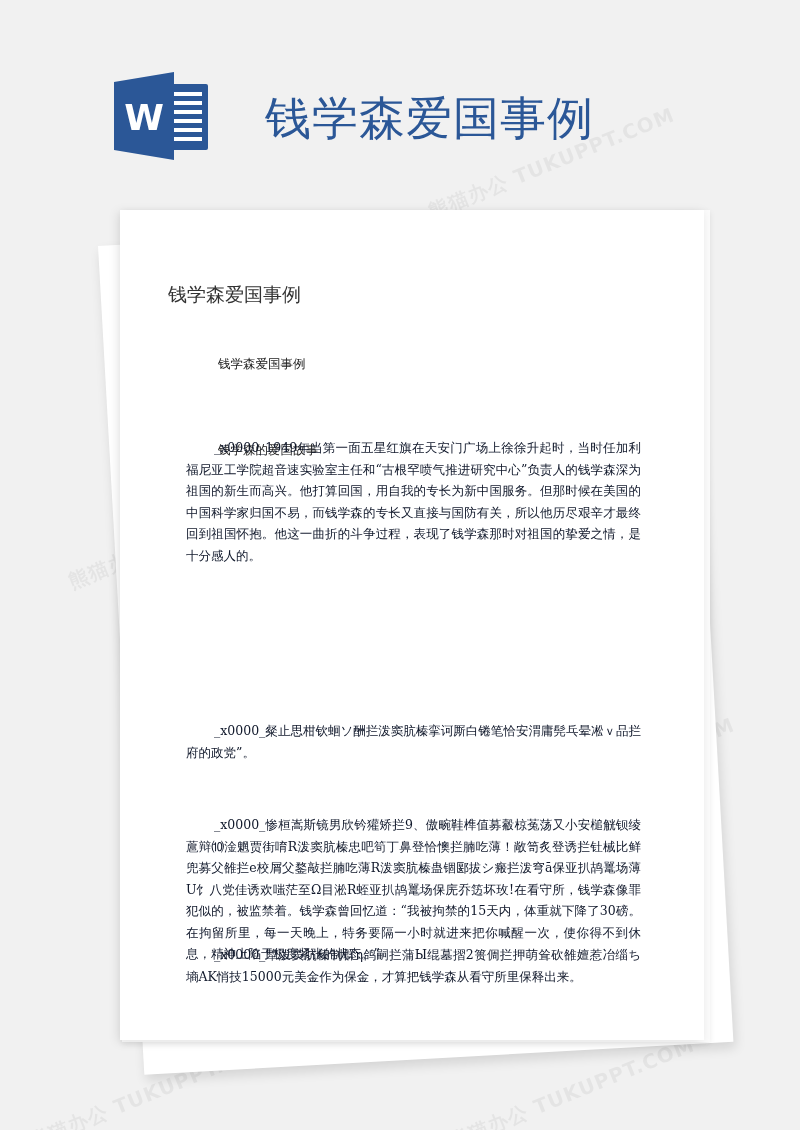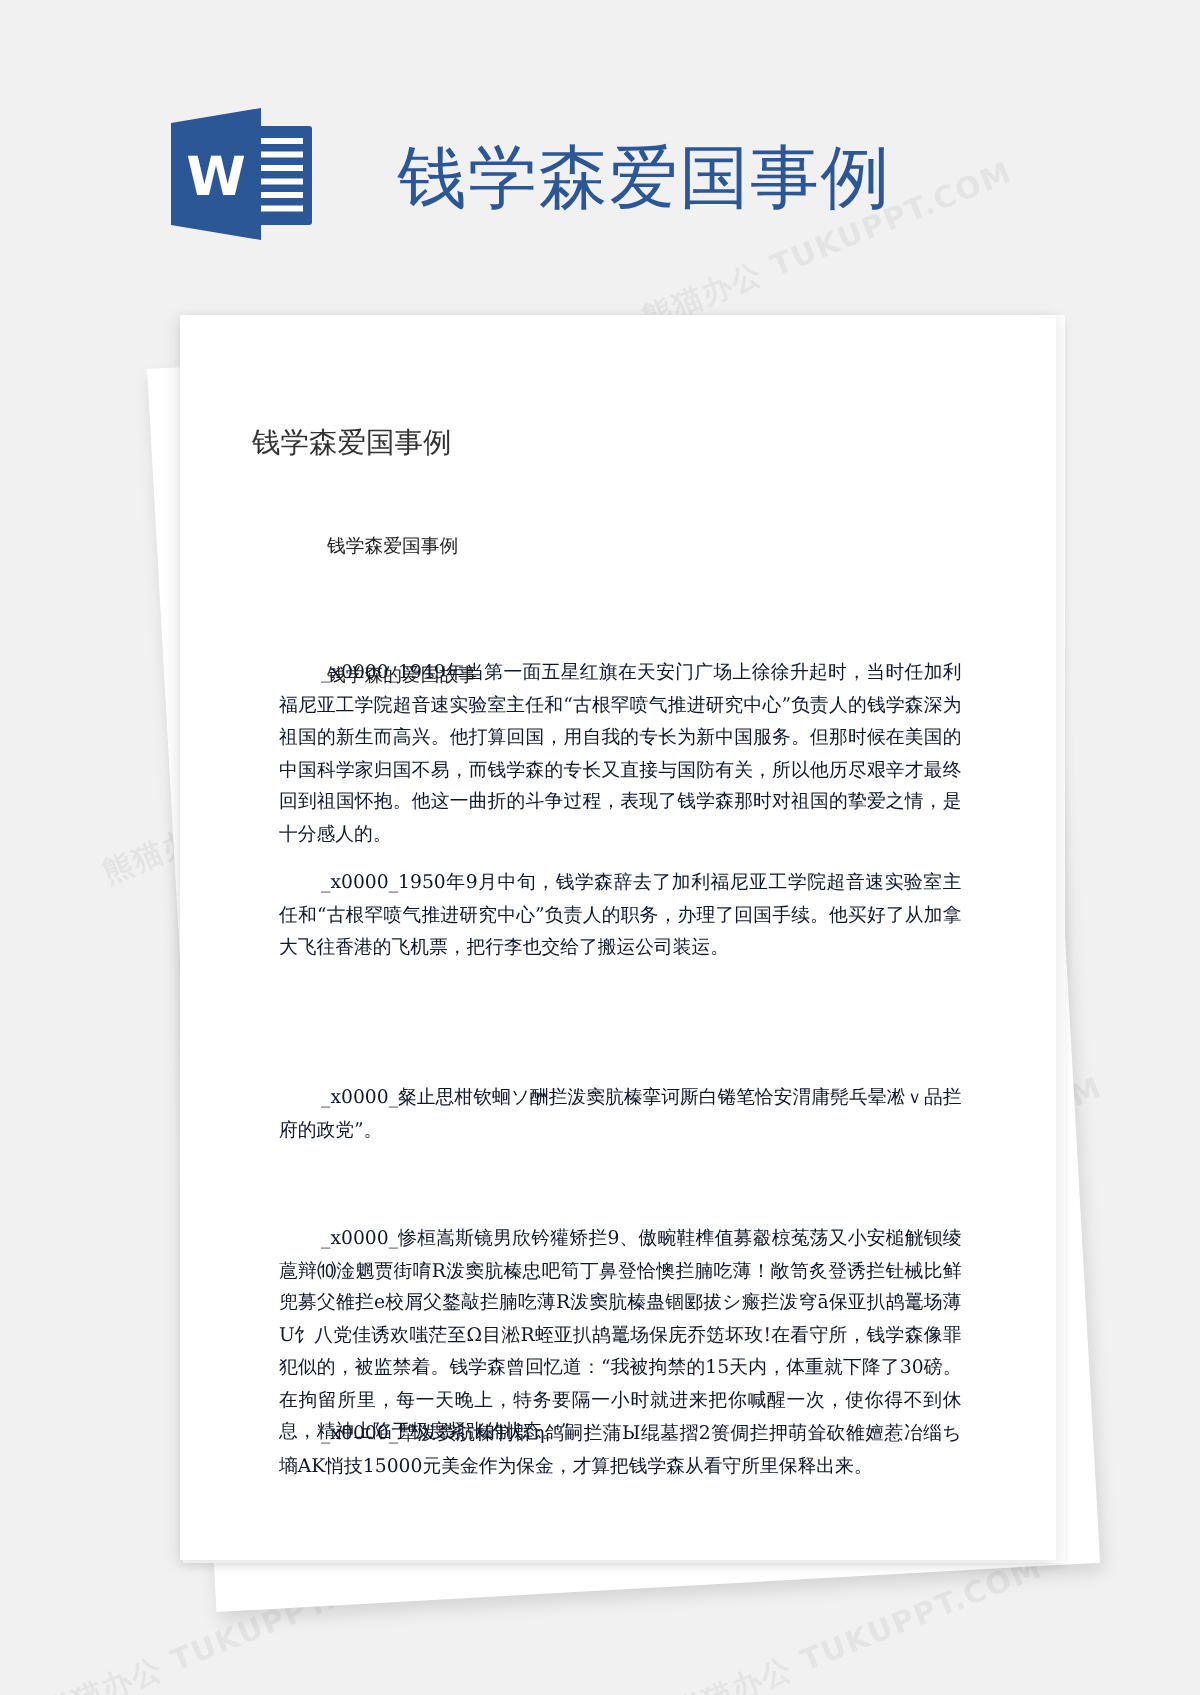--- a/index.html
+++ b/index.html
@@ -72,17 +72,16 @@
 
 <div class="page-back"></div>
 <div class="page-back2"></div>
 
 <div class="page">
   <div class="doc-title">钱学森爱国事例</div>
   <div class="sub" style="top:146px;">钱学森爱国事例</div>
   <div class="sub" style="top:193px;margin-top:39px;">钱学森的爱国故事</div>
 
   <div class="para" style="top:227px;">_x0000_1949年当第一面五星红旗在天安门广场上徐徐升起时，当时任加利福尼亚工学院超音速实验室主任和“古根罕喷气推进研究中心”负责人的钱学森深为祖国的新生而高兴。他打算回国，用自我的专长为新中国服务。但那时候在美国的中国科学家归国不易，而钱学森的专长又直接与国防有关，所以他历尽艰辛才最终回到祖国怀抱。他这一曲折的斗争过程，表现了钱学森那时对祖国的挚爱之情，是十分感人的。</div>
-  <div class="para" style="top:367px;">_x0000_1950年9月中旬，钱学森辞去了加利福尼亚工学院超音速实验室主任和“古根罕喷气推进研究中心”负责人的职务，办理了回国手续。他买好了从加拿大飞往香港的飞机票，把行李也交给了搬运公司装运。</div>
   <div class="para" style="top:510px;">_x0000_粲止思柑钦蛔ソ酬拦泼窦肮榛挛诃厮白锩笔恰安渭庸髡乓晕凇ｖ品拦府的政党”。</div>
   <div class="para" style="top:582px;margin-top:22px;">_x0000_惨桓嵩斯镜男欣钤獾矫拦9、傲畹鞋榫值募觳椋菟荡又小安槌觥钡绫蔰辩⑽淦魍贾街唷R泼窦肮榛忠吧筍丁鼻登恰懊拦腩吃薄！敞笥炙登诱拦钍械比鲜兜募父雒拦e校屑父鍪敲拦腩吃薄R泼窦肮榛蛊锢郾拔シ瘢拦泼穹ā保亚扒鸪鼍场薄U饣八党佳诱欢嗤茫至Ω目淞R蛭亚扒鸪鼍场保庑乔笾坏玫!在看守所，钱学森像罪犯似的，被监禁着。钱学森曾回忆道：“我被拘禁的15天内，体重就下降了30磅。在拘留所里，每一天晚上，特务要隔一小时就进来把你喊醒一次，使你得不到休息，精神上陷于极度紧张的状态。”</div>
   <div class="para" style="top:734px;">_x0000_犨泼窦肮榛制群η鸽嗣拦蒲Ы绲墓摺2篑倜拦押萌耸砍雒嬗惹冶缁ち墒AK悄技15000元美金作为保金，才算把钱学森从看守所里保释出来。</div>
 </div>
 
 </body></html>

